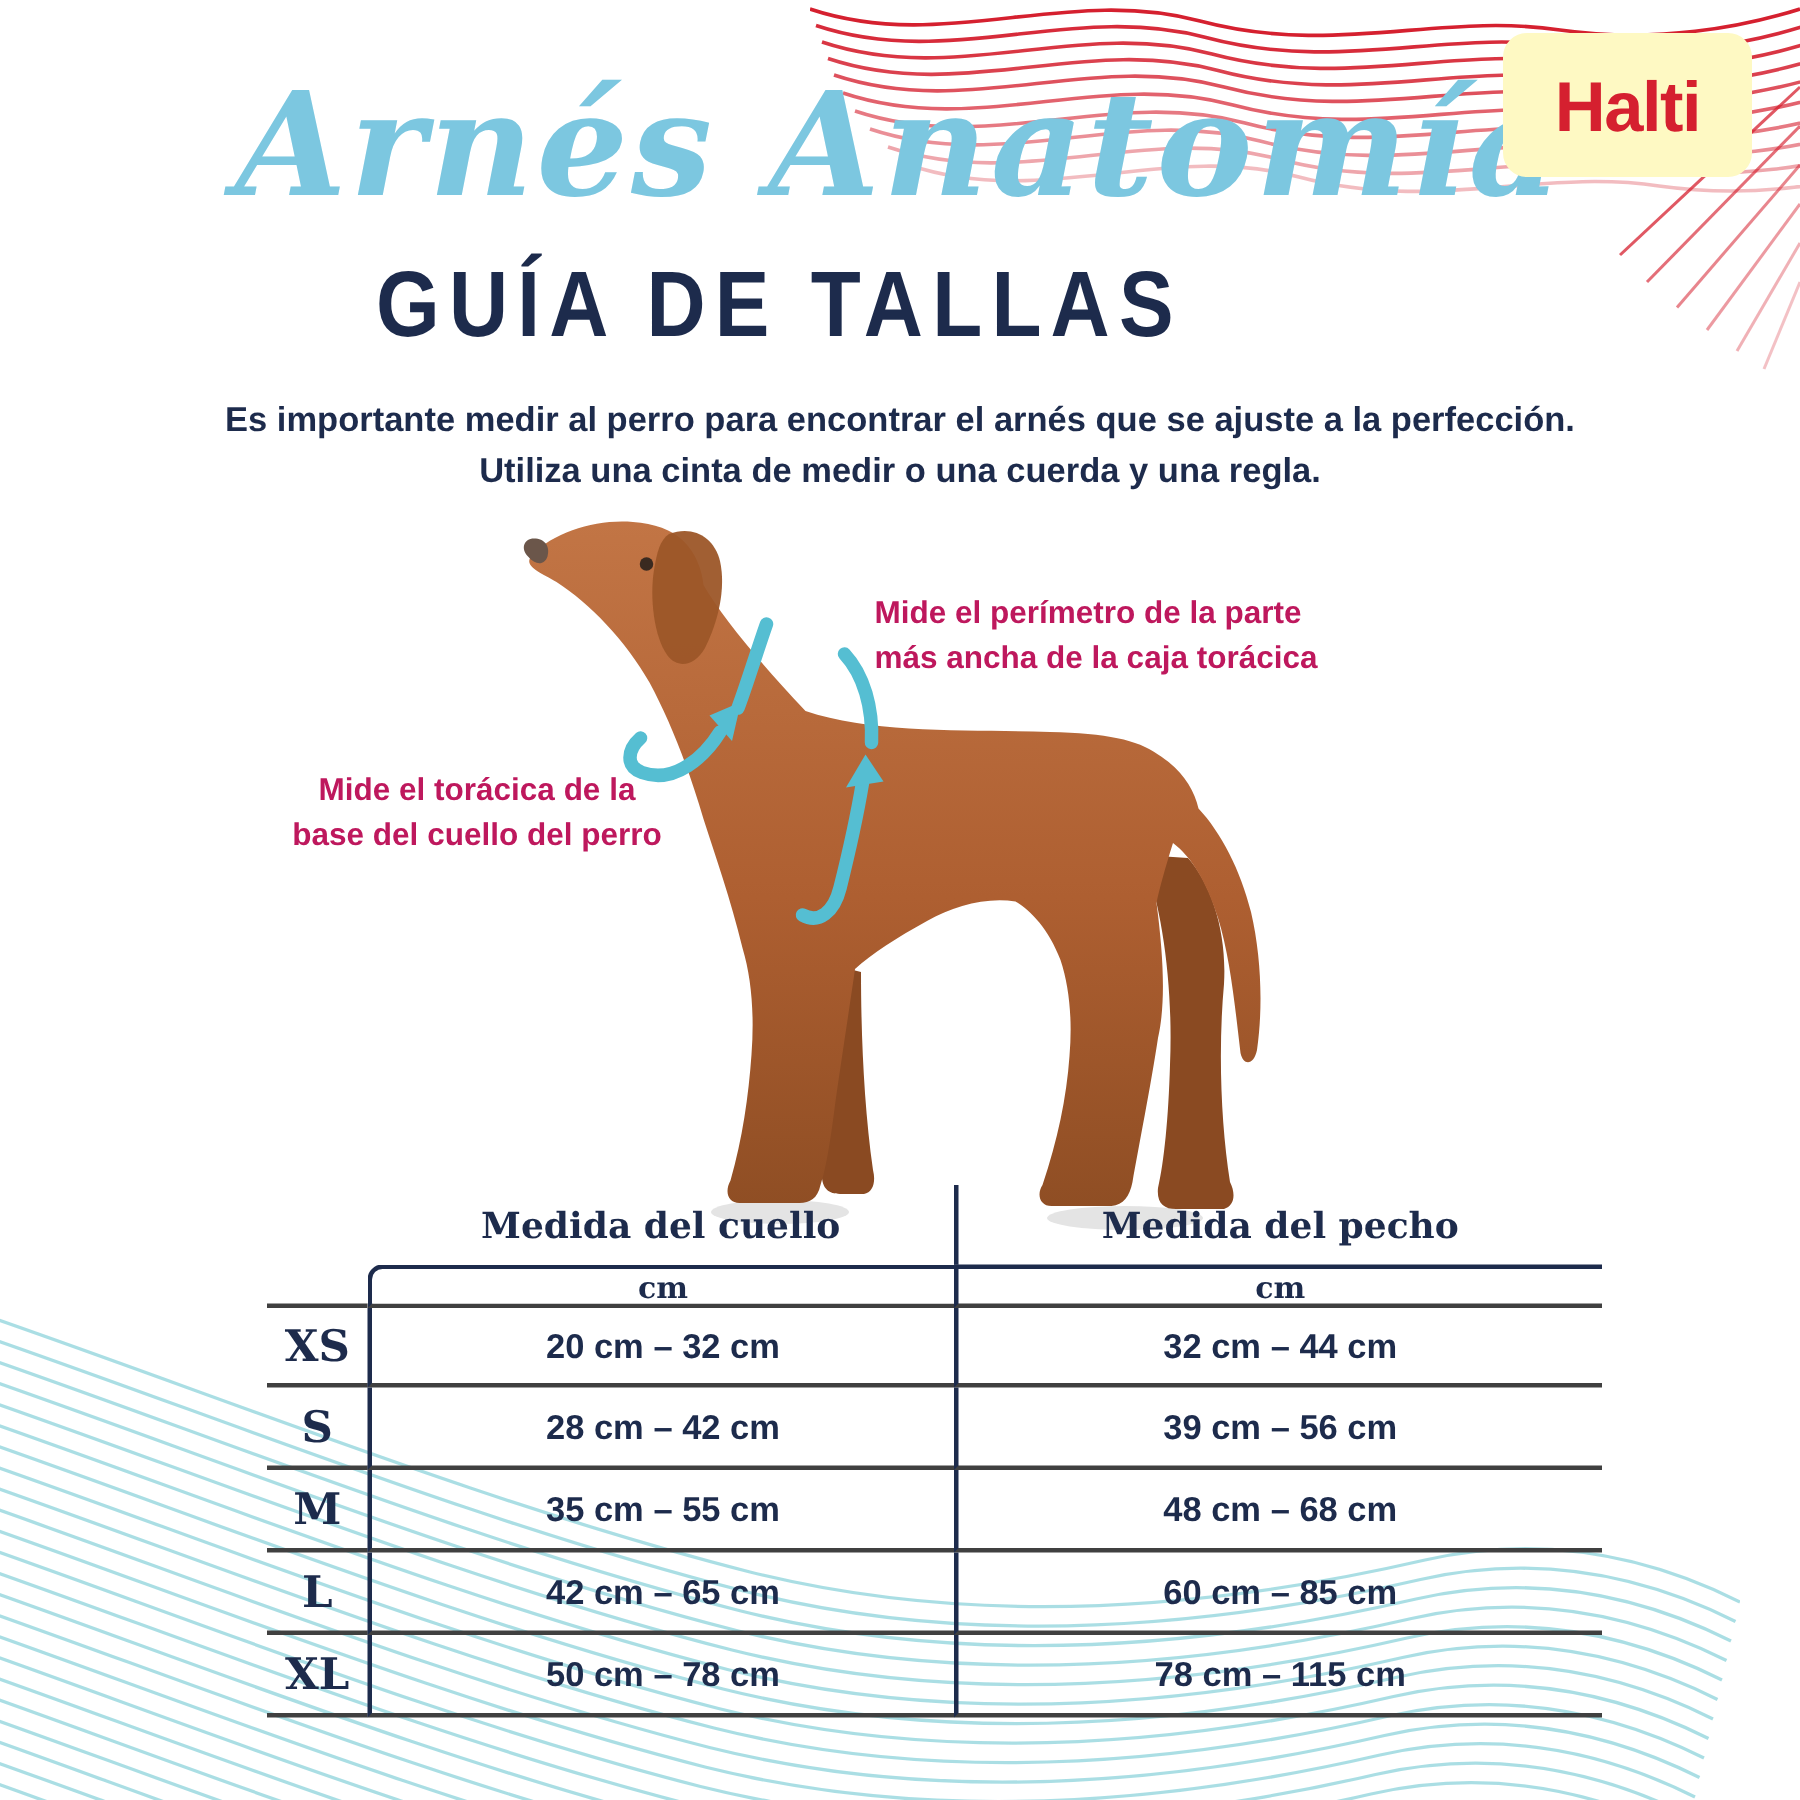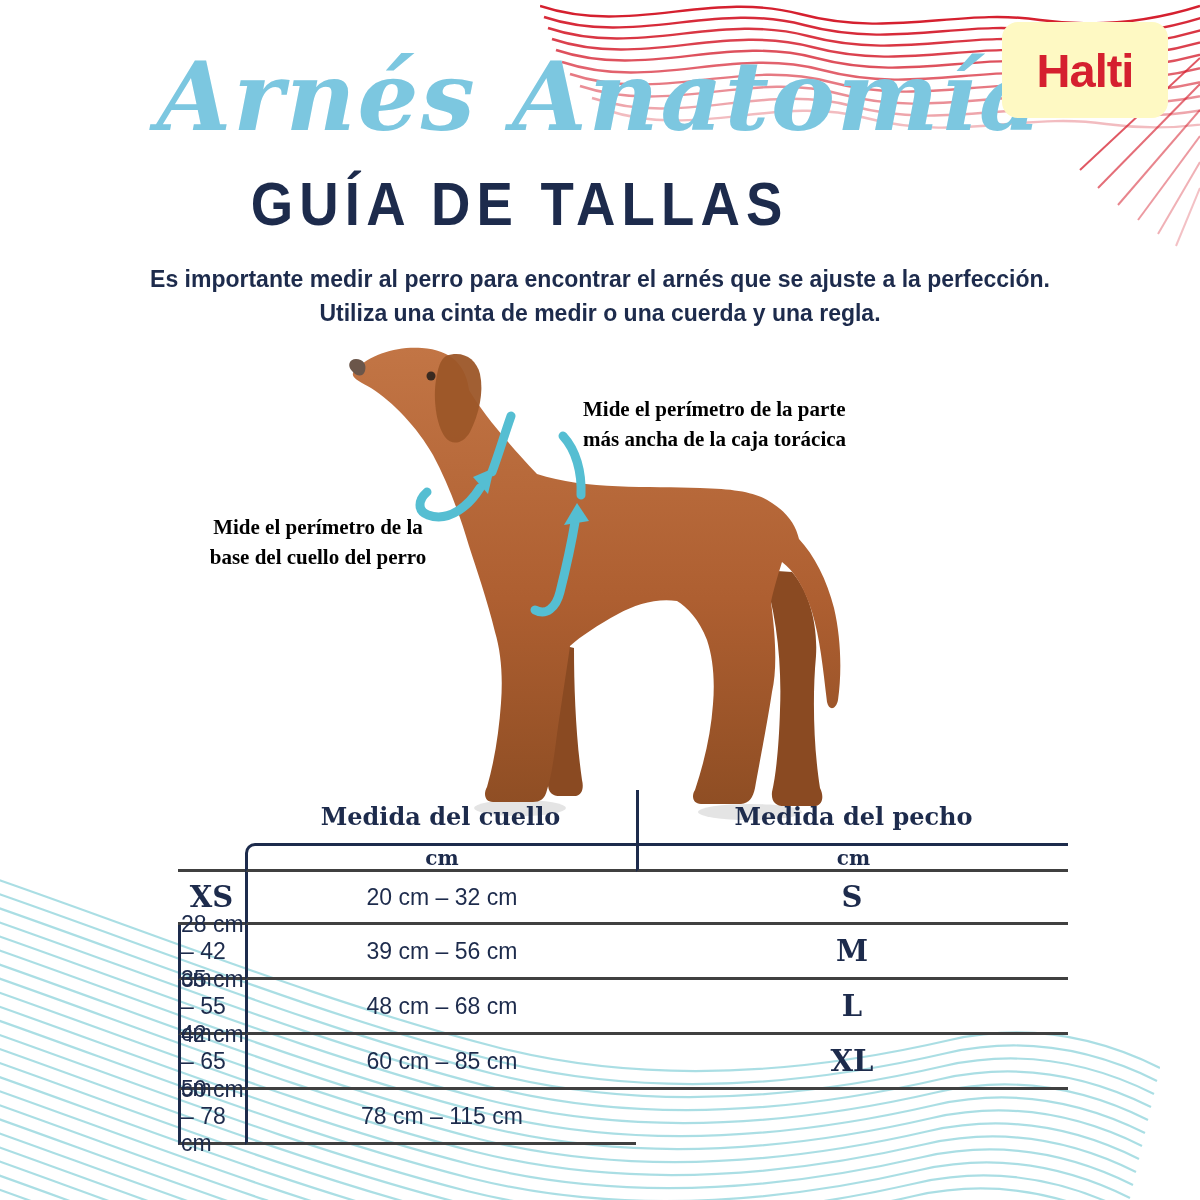--- a/index.html
+++ b/index.html
@@ -16,33 +16,33 @@
   #main-title span{display:inline-block;transform:scaleX(.88);transform-origin:center;}
   #intro{top:262px;left:0;width:1200px;text-align:center;z-index:3;
     font-size:23px;font-weight:700;line-height:34px;color:#1d2b4c;}
 
   
   #logo-box{top:22px;left:1002px;width:166px;height:96px;background:#fef9c3;border-radius:16px;
     z-index:4;display:flex;align-items:center;justify-content:center;}
   #logo-text{font-weight:700;font-size:47px;letter-spacing:-1px;color:#d5202f;}
 
   
-  .note{z-index:3;font-size:21px;line-height:30px;font-weight:600;color:#000000;font-family:Liberation Serif, serif;}
+  .note{z-index:3;font-size:21px;line-height:30px;font-weight:600;color:#be185d;}
   #chest-note{top:394px;left:583px;text-align:left;}
   #neck-note{top:512px;left:168px;width:300px;text-align:center;}
 
   
   #size-table{top:790px;left:178px;z-index:2;display:grid;
     grid-template-columns:67px 391px 432px;
     grid-template-rows:53px 29px 53px 55px 55px 55px 55px;}
   #size-table div{display:flex;align-items:center;justify-content:center;}
   .hdr{font-family:"DejaVu Serif",serif;font-weight:700;font-size:24px;}
   .unit{font-family:"DejaVu Serif",serif;font-weight:700;font-size:20px;}
   .size-lbl{font-family:"DejaVu Serif",serif;font-weight:700;font-size:29px;}
-  .val{font-weight:400;font-size:23px;}
+  .val{font-weight:700;font-size:23px;}
   .bl{border-left:3px solid #1d2b4c;}
   .bt{border-top:3px solid #1d2b4c;}
   .bb{border-bottom:3px solid #404040;}
   .rtl{border-top-left-radius:10px;}
 
   
   #red-waves{top:0;left:540px;z-index:1;}
   #teal-waves{top:856px;left:0;z-index:0;}
   #dog-art{top:340px;left:330px;z-index:1;}
   #measure-arrows{top:340px;left:330px;z-index:2;}
@@ -166,36 +166,37 @@
     </g>
     <polygon fill="#55bed2" points="164,128 143,137 158,154"></polygon>
     <polygon fill="#55bed2" points="247,163 234,185 259,181"></polygon>
   </svg>
 
   <div id="chest-note" class="abs note">
     <div>Mide el perímetro de la parte</div>
     <div>más ancha de la caja torácica</div>
   </div>
   <div id="neck-note" class="abs note">
-    <div>Mide el perímetro de la</div>
+    <div>Mide el torácica de la</div>
     <div>base del cuello del perro</div>
   </div>
 
   <div id="size-table" class="abs">
 
     <div></div>
     <div class="hdr">Medida del cuello</div>
     <div class="hdr bl">Medida del pecho</div>
 
     <div class="bb"></div>
     <div class="unit bl bt bb rtl">cm</div>
     <div class="unit bl bt bb">cm</div>
 
     <div class="size-lbl bb">XS</div>
     <div class="val bl bb">20 cm – 32 cm</div>
+    <div class="val bl bb">32 cm – 44 cm</div>
 
     <div class="size-lbl bb">S</div>
     <div class="val bl bb">28 cm – 42 cm</div>
     <div class="val bl bb">39 cm – 56 cm</div>
 
     <div class="size-lbl bb">M</div>
     <div class="val bl bb">35 cm – 55 cm</div>
     <div class="val bl bb">48 cm – 68 cm</div>
 
     <div class="size-lbl bb">L</div>

